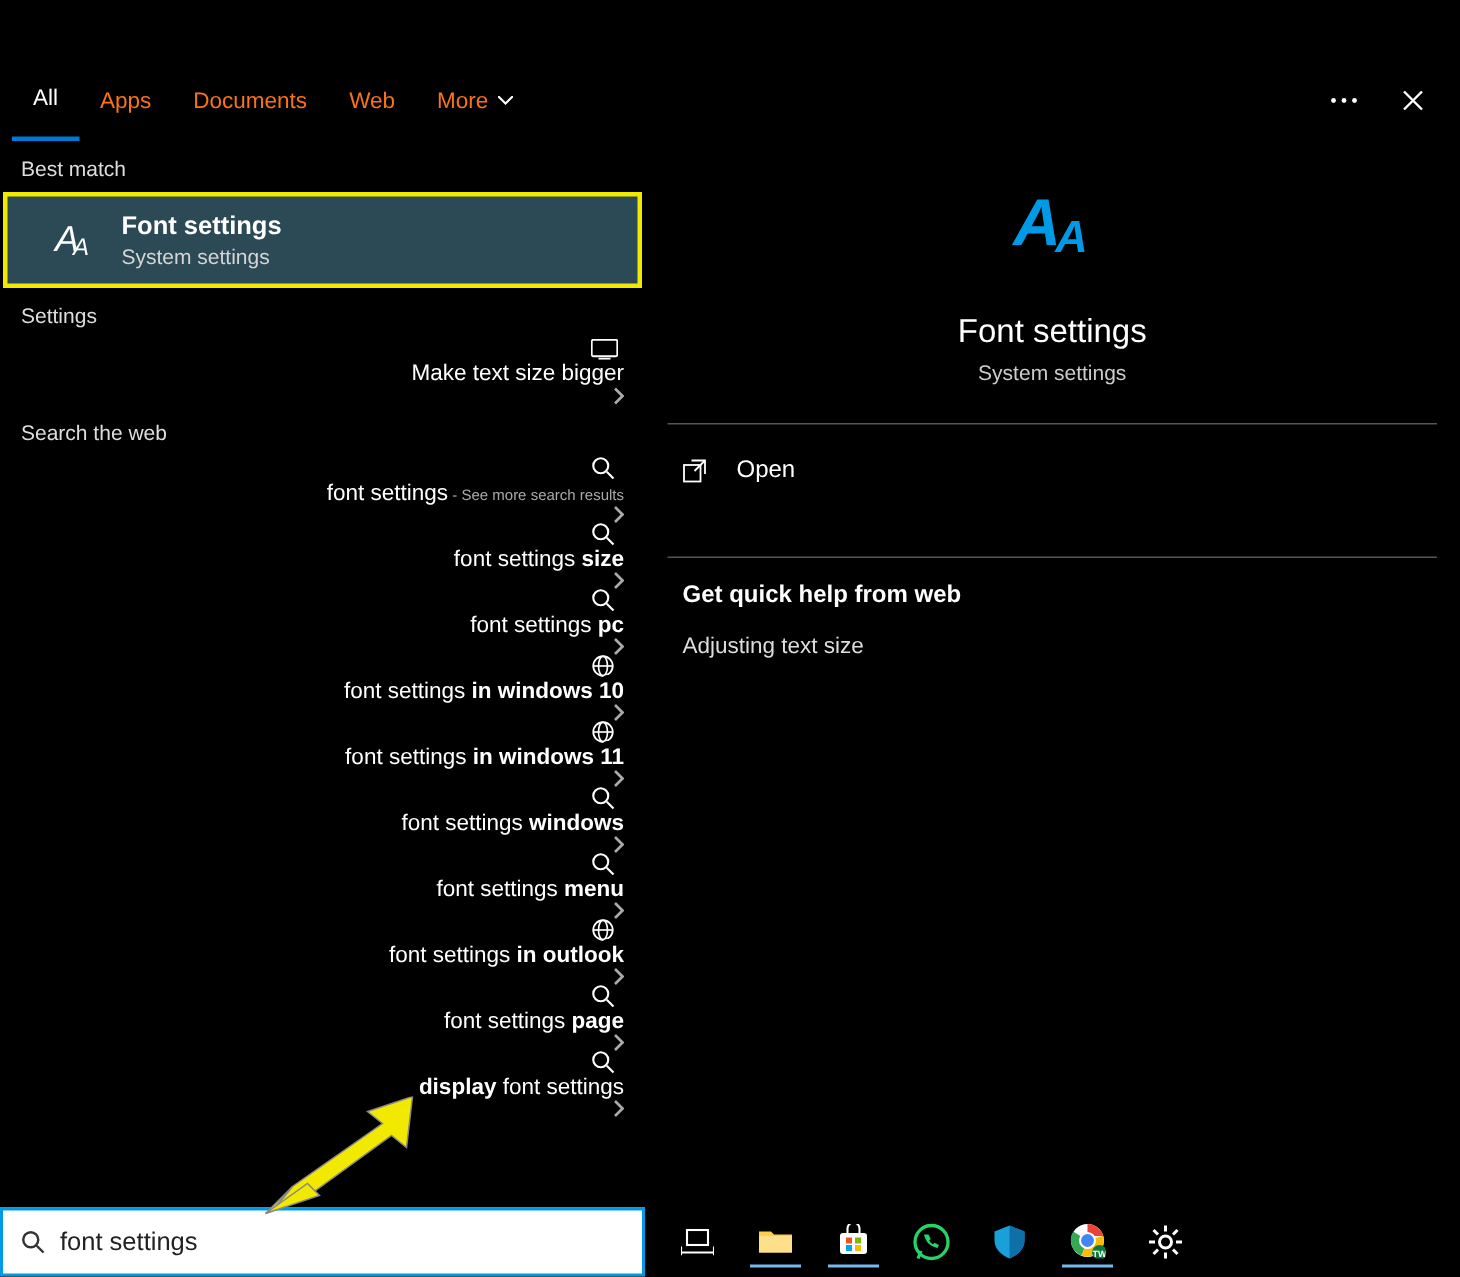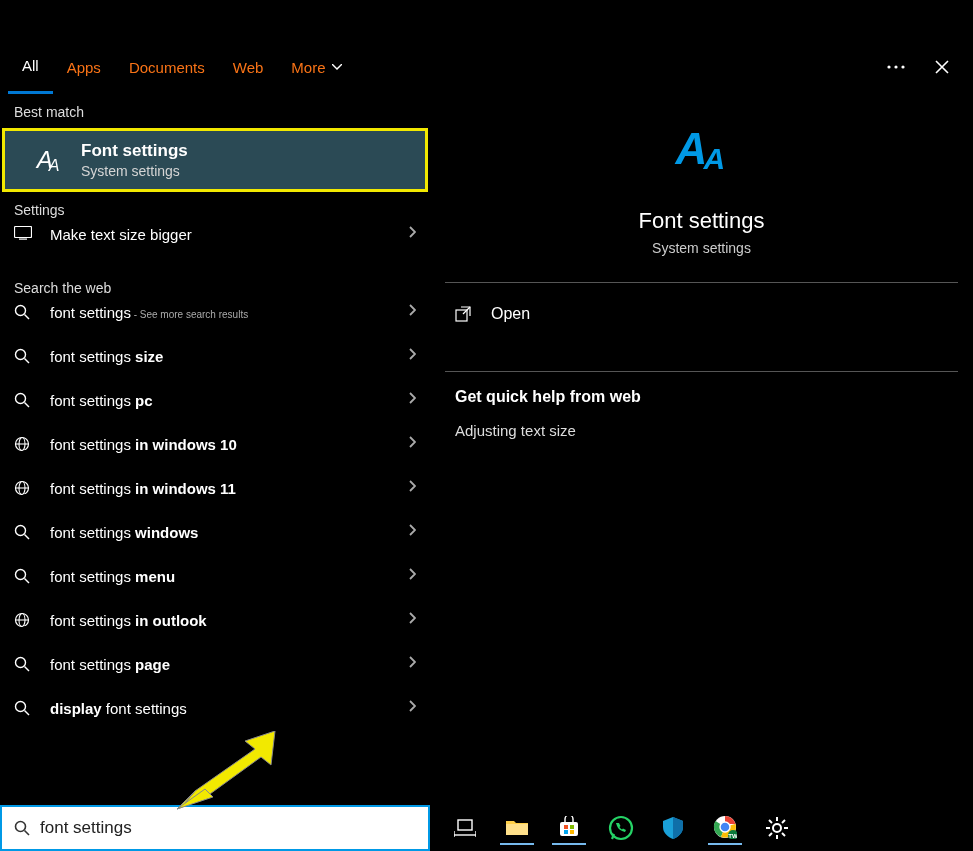--- a/index.html
+++ b/index.html
@@ -20,21 +20,21 @@
 
   .section-head { font-size: 14px; color: #ddd; padding: 10px 14px 8px; }
 
   
   .bestmatch { margin: 0 2px; border: 3px solid #f2e900; background: #2b4a55; display: flex; align-items: center; padding: 10px 28px; gap: 14px; cursor: pointer; }
   .bestmatch .icon { font-size: 24px; color: #fff; position: relative; width: 34px; text-align: center; }
   .bestmatch .title { font-size: 17px; font-weight: 600; }
   .bestmatch .sub { font-size: 14px; color: #d5d5d5; margin-top: 2px; }
 
   
-  .row { display: flex; align-items: flex-start; height: 44px; padding: 0 14px; gap: 14px; cursor: pointer; }
+  .row { display: flex; align-items: flex-end; height: 44px; padding: 0 14px; cursor: pointer; flex-direction: column; }
   .row .ricon { width: 22px; text-align: center; color: #fff; font-size: 15px; }
   .row .rtext { flex: 1; font-size: 15px; color: #fff; white-space: nowrap; }
   .row .rtext .bold { font-weight: 600; }
   .row .rtext .dim { color: #aaa; font-size: 10px; }
   .row .chev { color: #aaa; font-size: 14px; }
 
   
   .preview { text-align: center; padding-top: 30px; }
   .preview-icon { font-size: 42px; color: #0099e6; display:inline-block; position:relative; }
   .preview-title { font-size: 22px; margin-top: 18px; }

